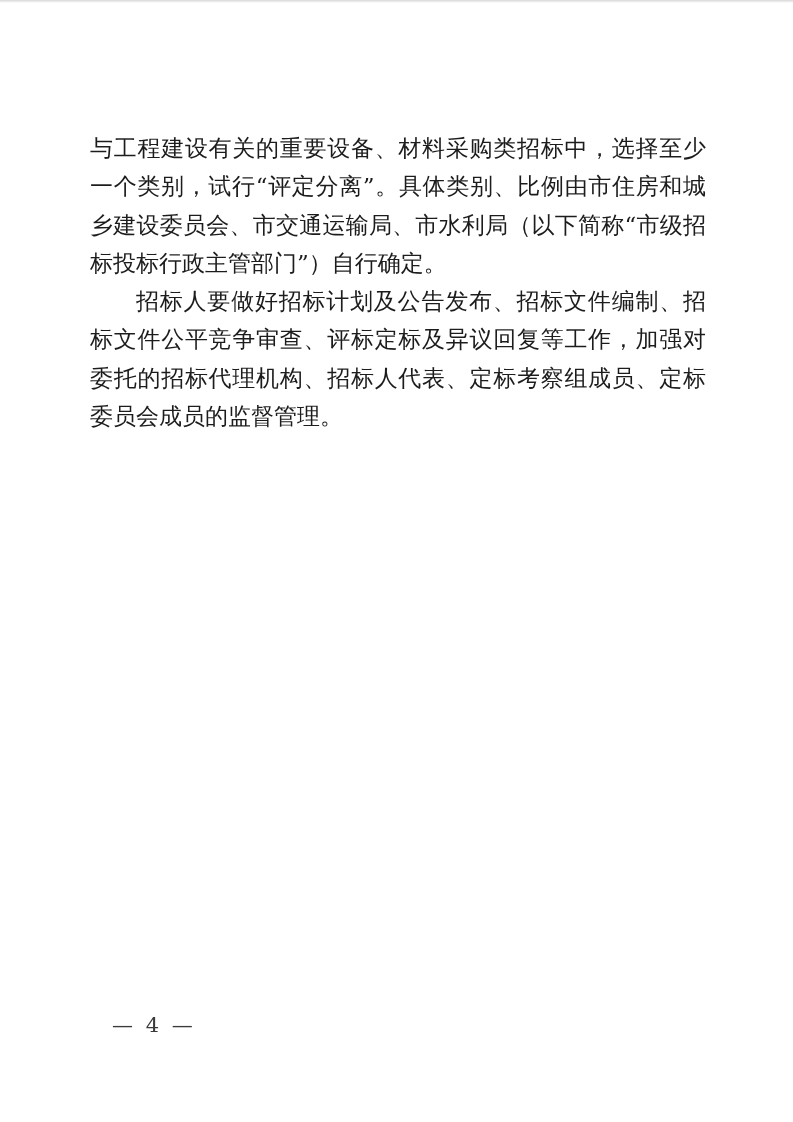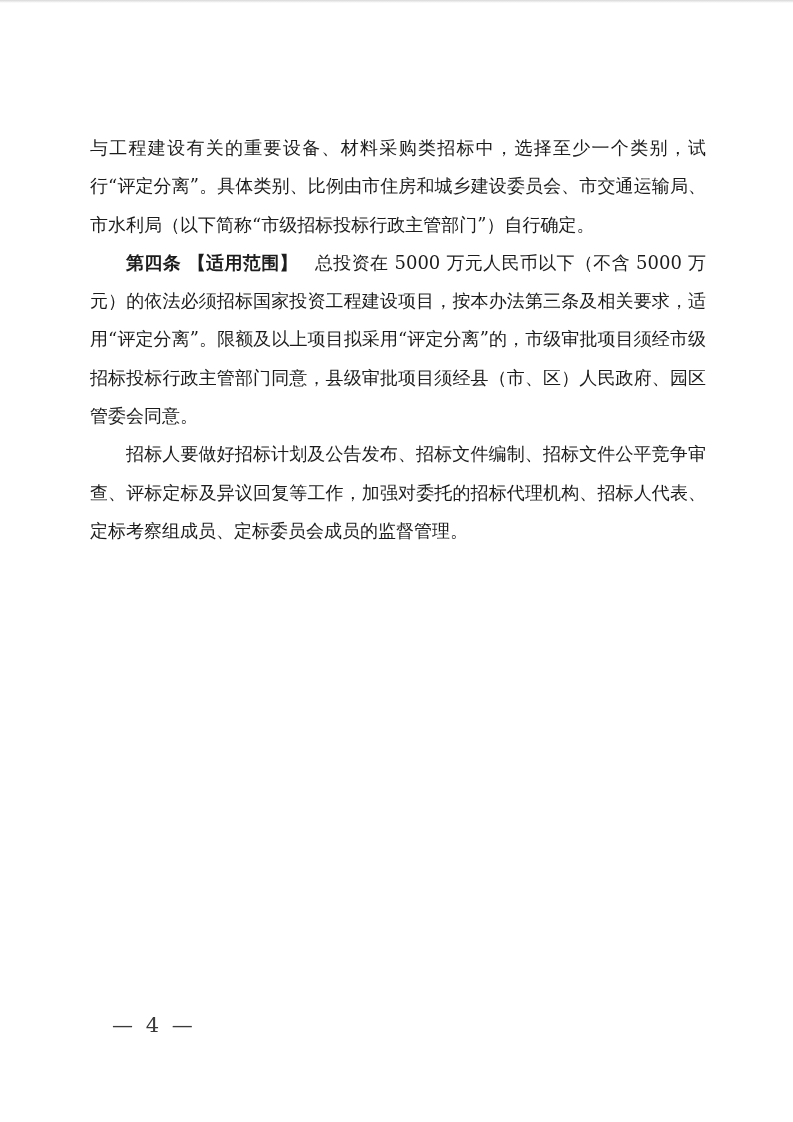--- a/index.html
+++ b/index.html
@@ -21,21 +21,21 @@
     position: absolute;
     top: 0; left: 0; right: 0;
     height: 3px;
     background: linear-gradient(#d8d8d8, rgba(255,255,255,0));
   }
   .content {
     position: absolute;
     left: 90px;
     top: 129px;
     width: 616px;
-    font-size: 18px;
+    font-size: 23px;
     line-height: 38.3px;
     text-align: justify;
     text-justify: inter-ideograph;
   }
   .content p {
     margin: 0;
     padding: 0;
     text-indent: 2em;
   }
   .content p.no-indent {
@@ -61,23 +61,20 @@
 
 <div class="page">
   <div class="scan-edge"></div>
 
   <main class="content">
 
     <p class="no-indent">
       <span>与工程建设有关的重要设备、材料采购类招标中，选择至少一个类别，试行“评定分离”。具体类别、比例由市住房和城乡建设委员会、市交通运输局、市水利局（以下简称“市级招标投标行政主管部门”）自行确定。</span>
     </p>
 
-    <p>
-      <span class="art-head">第四条 【适用范围】</span><span>总投资在 5000 万元人民币以下（不含 5000 万元）的依法必须招标国家投资工程建设项目，按本办法第三条及相关要求，适用“评定分离”。限额及以上项目拟采用“评定分离”的，市级审批项目须经市级招标投标行政主管部门同意，县级审批项目须经县（市、区）人民政府、园区管委会同意。</span>
-    </p>
 
 
     <p>
       <span>招标人要做好招标计划及公告发布、招标文件编制、招标文件公平竞争审查、评标定标及异议回复等工作，加强对委托的招标代理机构、招标人代表、定标考察组成员、定标委员会成员的监督管理。</span>
     </p>
 
 
 
   </main>
 

